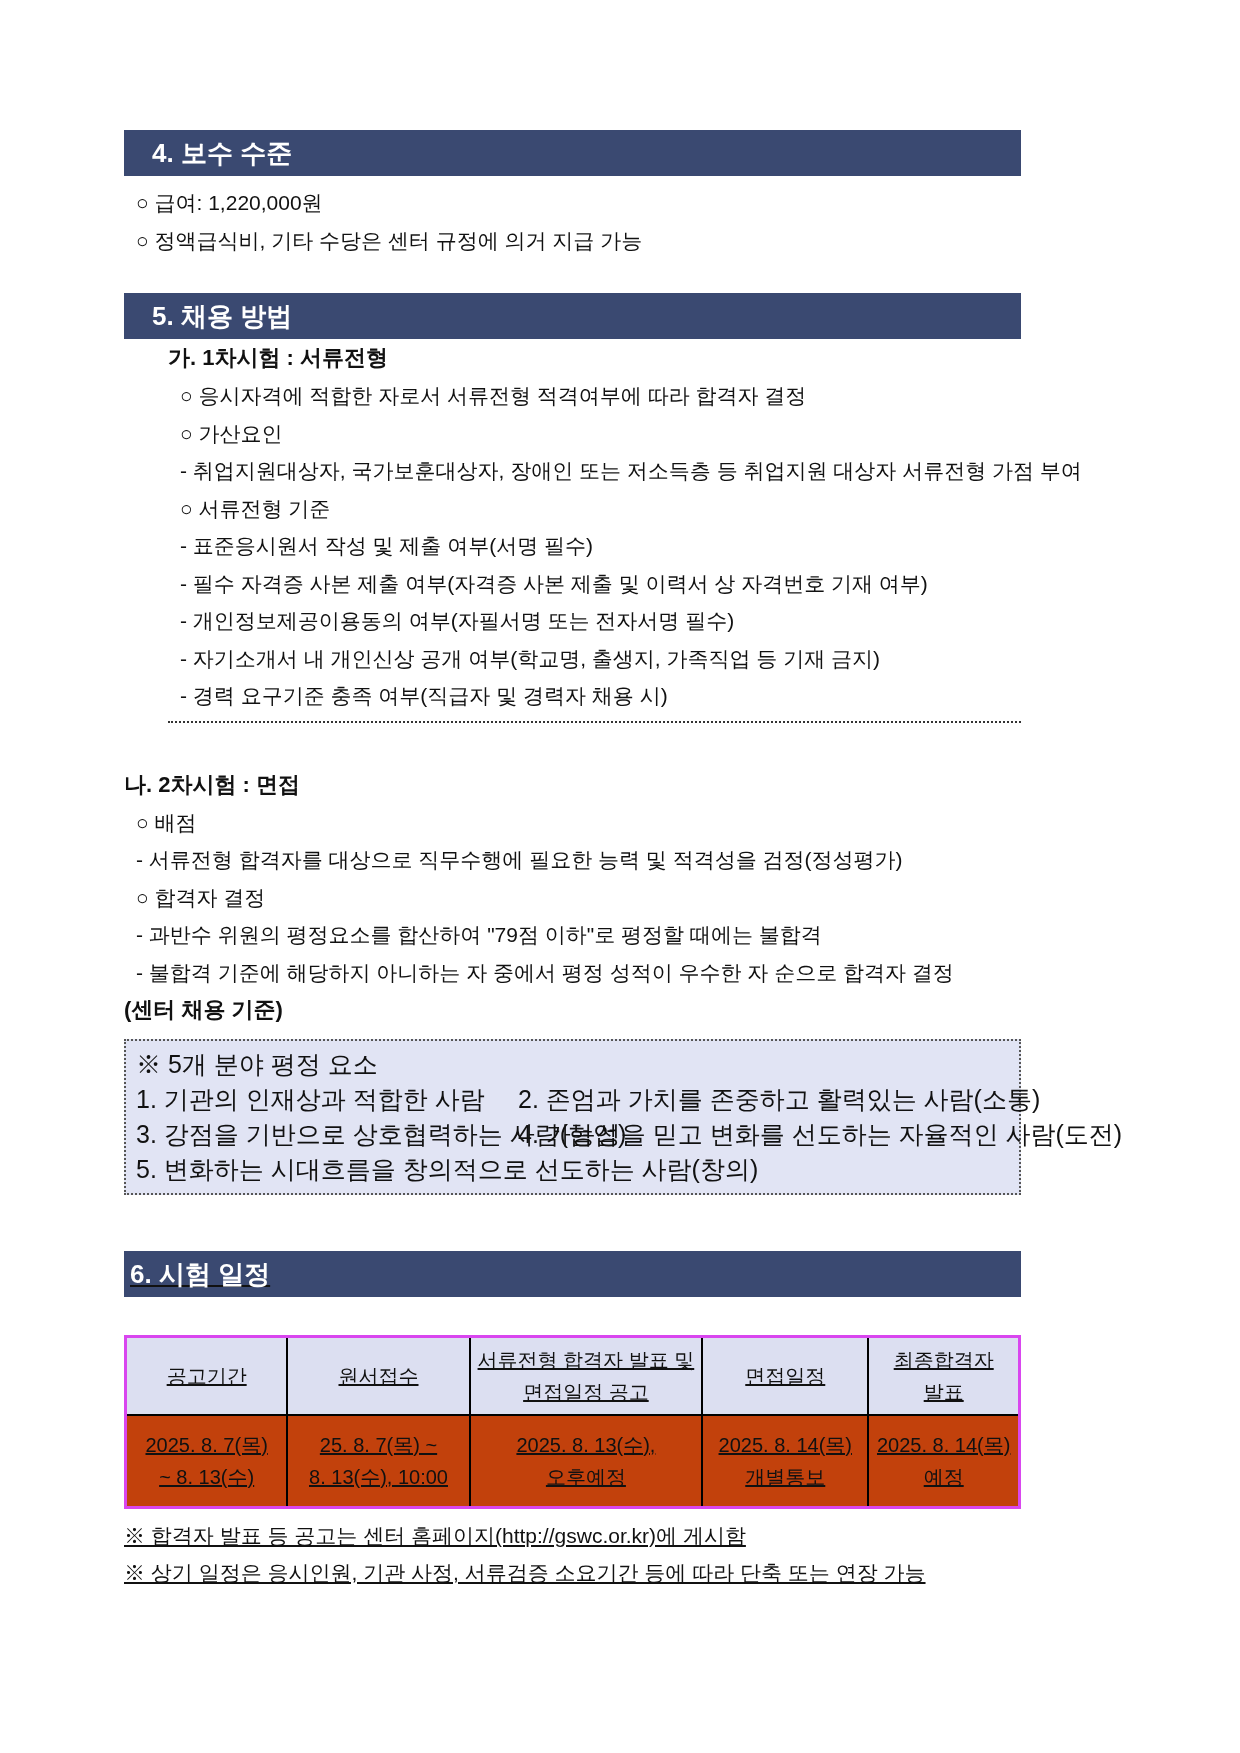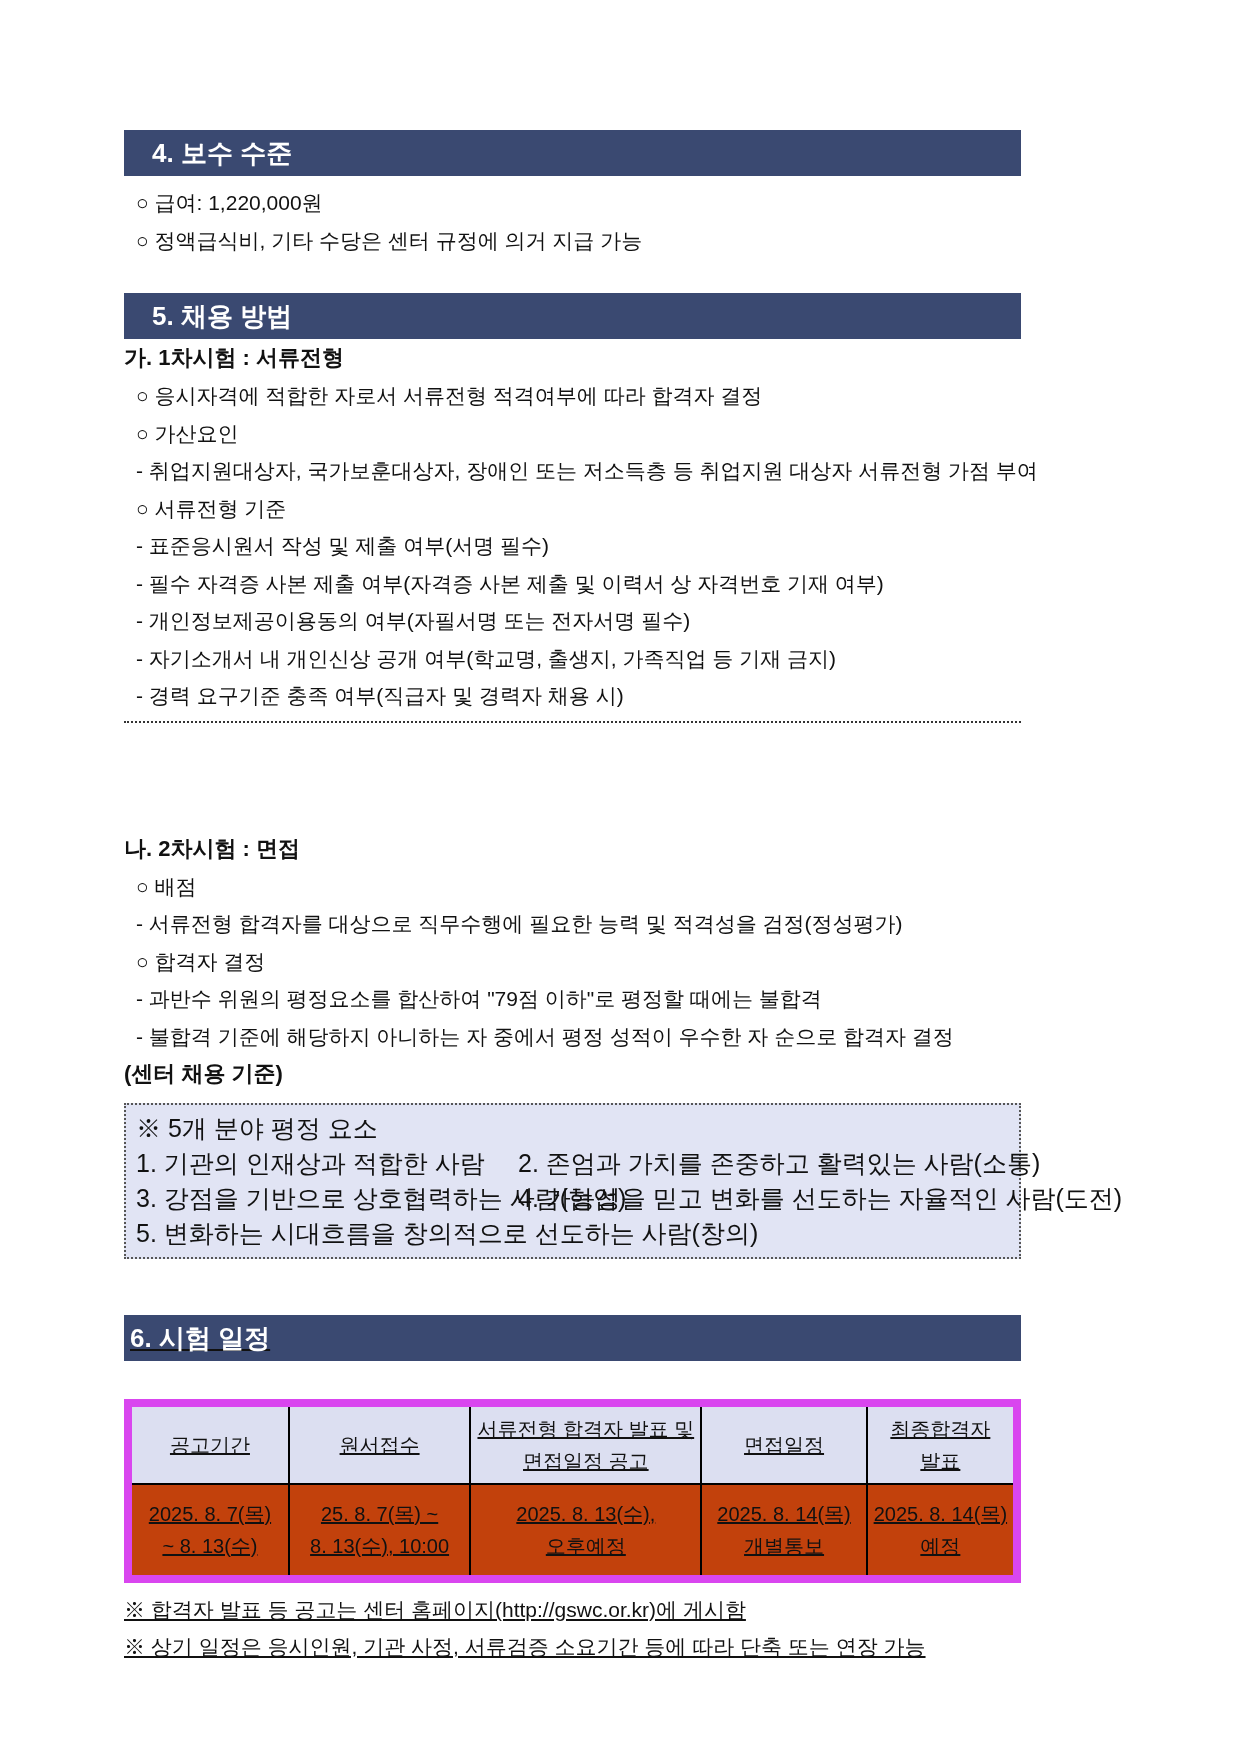--- a/index.html
+++ b/index.html
@@ -40,22 +40,23 @@
   .sec4-lines{margin-top:8px; margin-bottom:34px;}
   .part-heading{
     margin:0;
     font-size:22px;
     font-weight:bold;
     line-height:38px;
   }
   .part-a{
     border-bottom:2px dotted #333;
     padding-bottom:6px;
-  }
-  .part-b{margin-top:107px;}
+    margin-left:44px;
+  }
+  .part-b{margin-top:43px;}
   .center-note{
     margin:0;
     font-size:22px;
     font-weight:bold;
     line-height:38px;
   }
   .criteria-box{
     margin-top:10px;
     border:2px dotted #555;
     background:#e1e4f4;
@@ -67,21 +68,21 @@
     font-size:25px;
     line-height:35px;
     white-space:nowrap;
   }
   .criteria-row{display:flex;}
   .criteria-row .col-left{width:382px; flex:0 0 382px;}
   .sec6{margin-top:56px;text-decoration:underline;}
   table.schedule{
     width:100%;
     border-collapse:collapse;
-    border:8px solid #d946ef;
+    border:3px solid #d946ef;
     margin-top:38px;
     table-layout:fixed;
   }
   table.schedule th, table.schedule td{
     border:2px solid #000;
     text-align:center;
     vertical-align:middle;
     font-size:20px;
     font-weight:400;
     line-height:32px;

